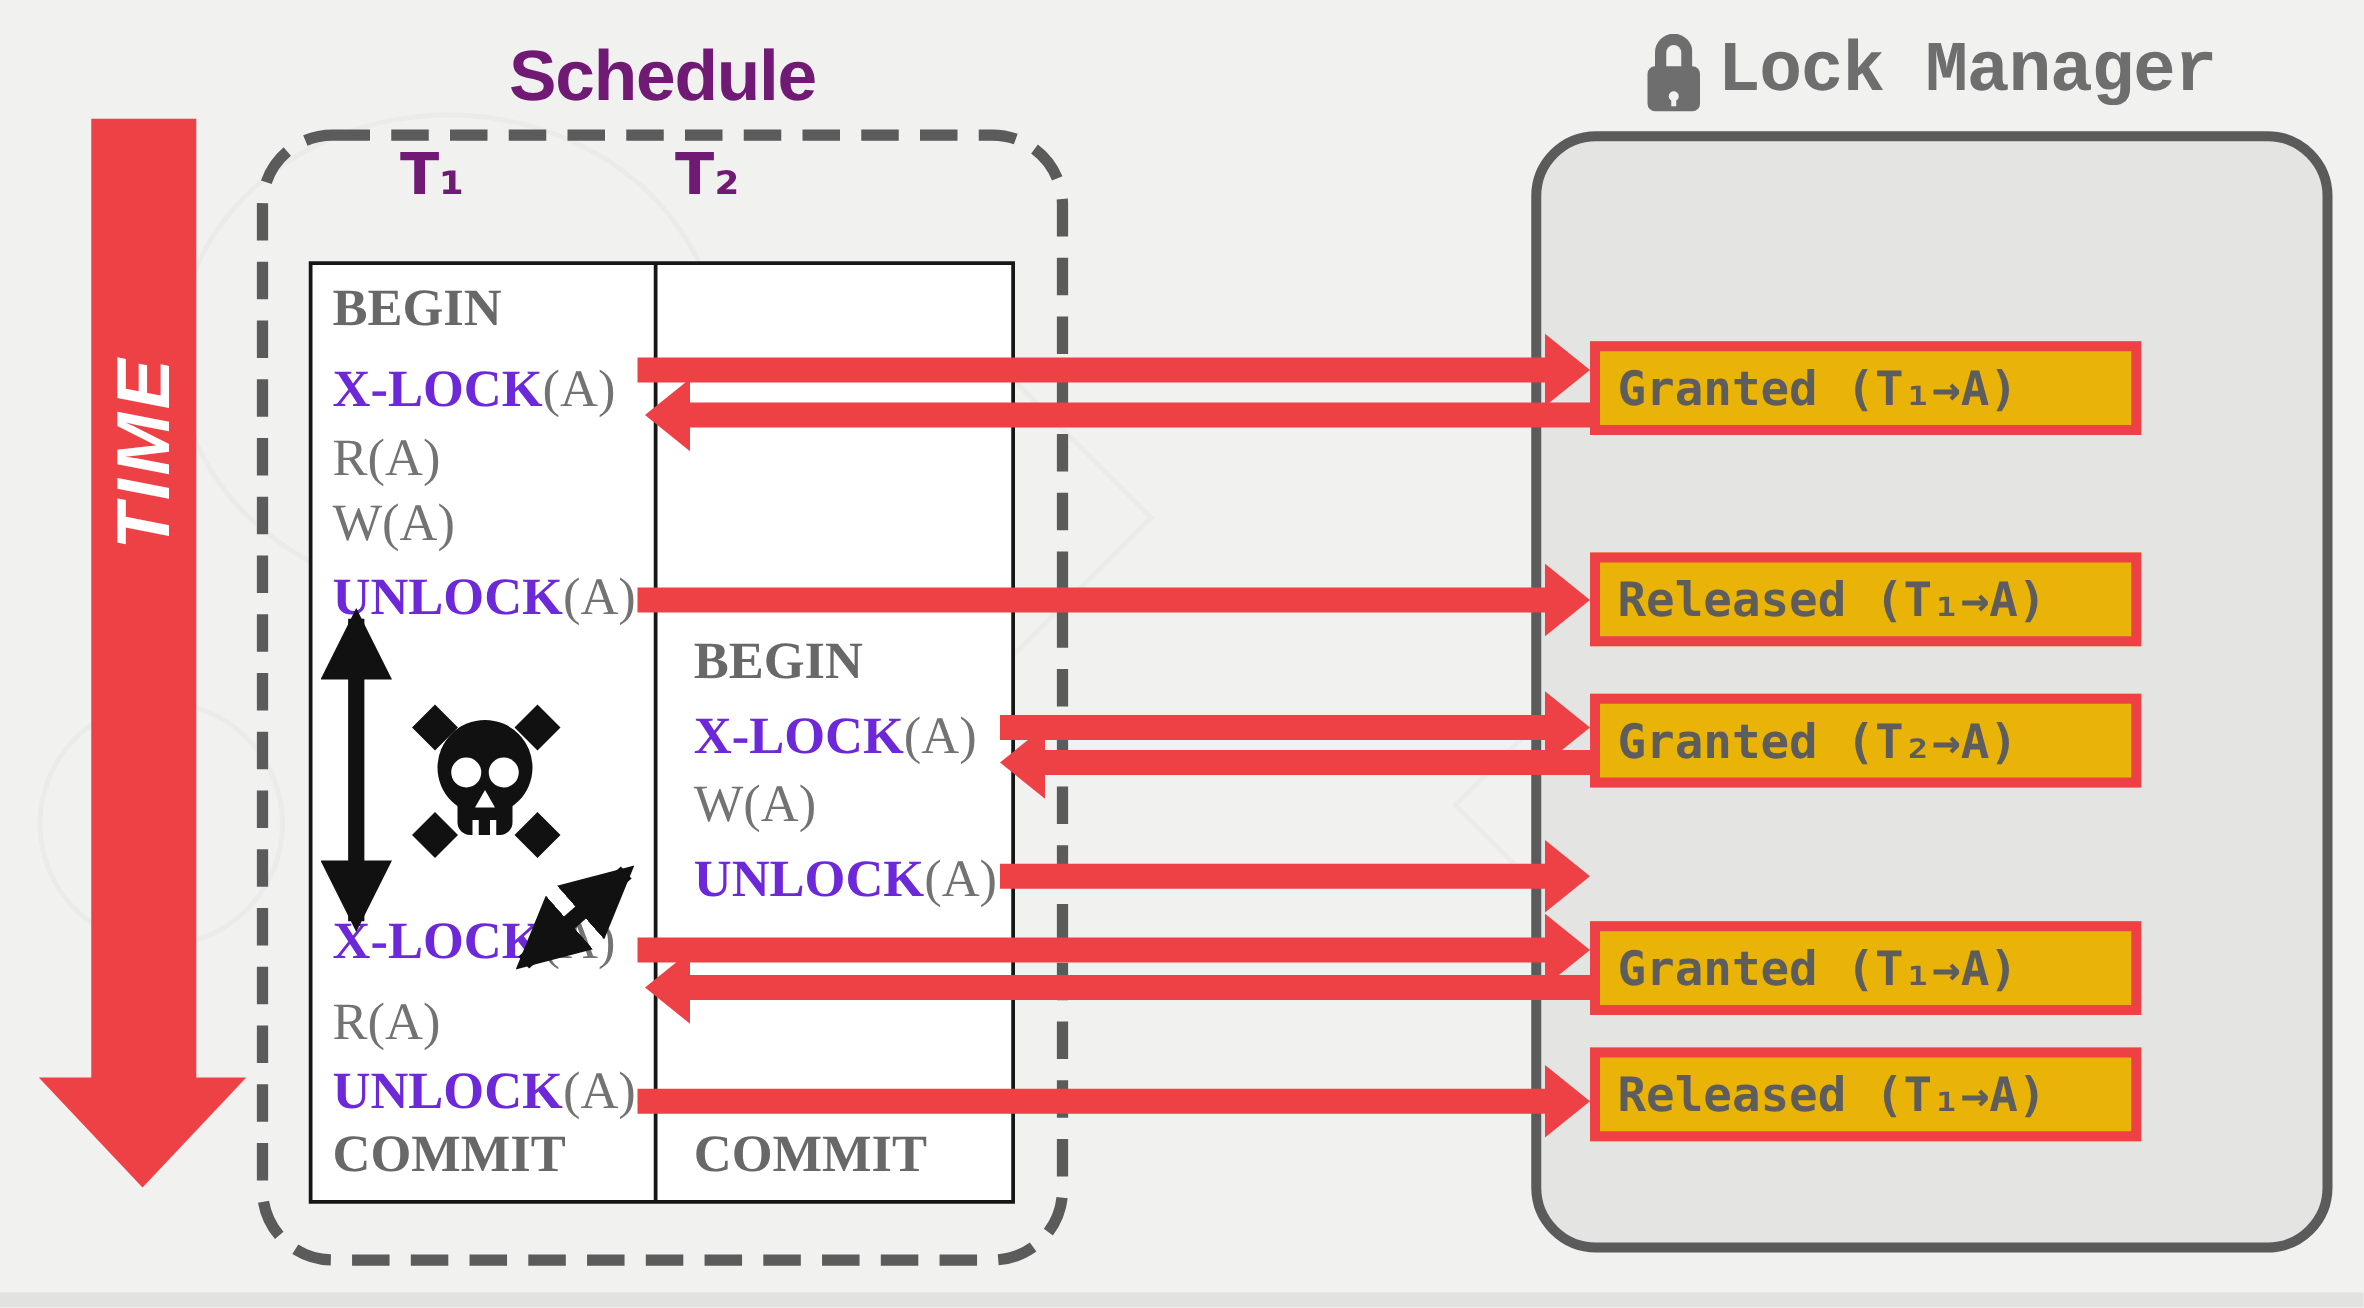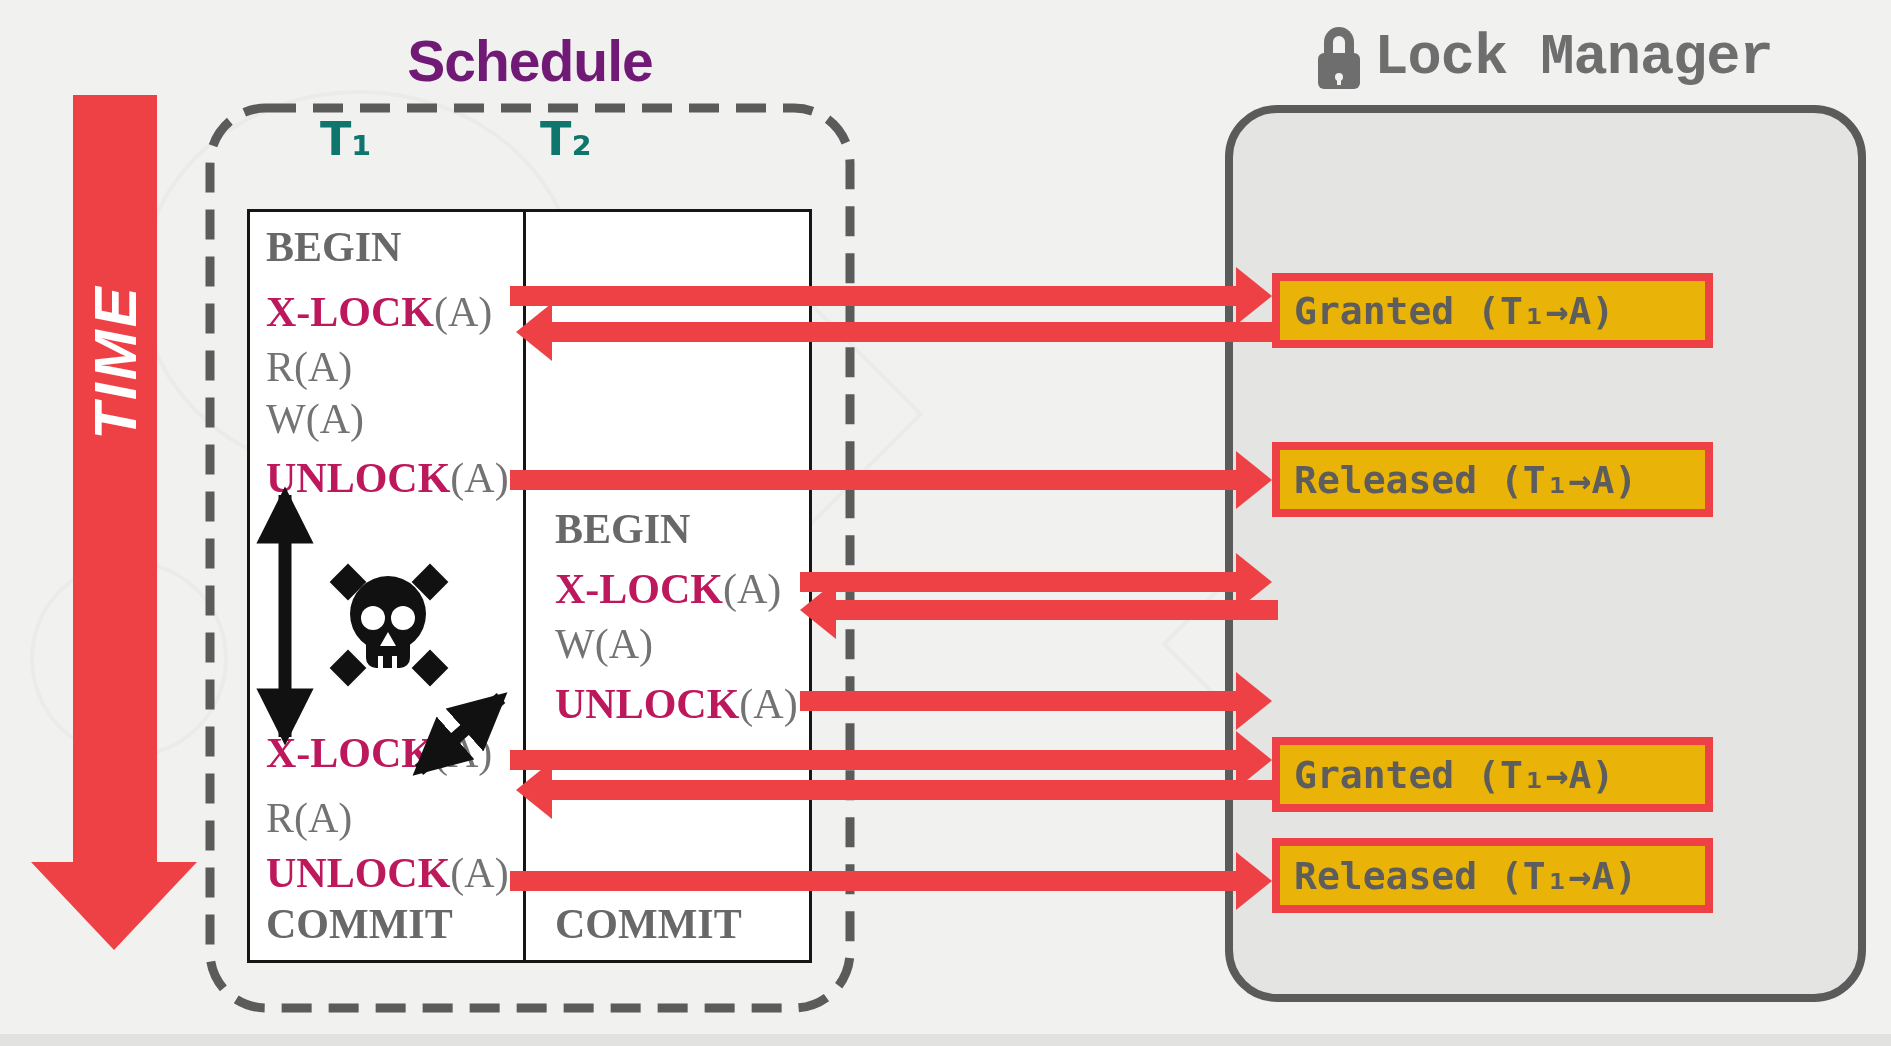--- a/index.html
+++ b/index.html
@@ -30,26 +30,26 @@
   .padlock .pbody{position:absolute;bottom:0;left:0;width:42px;height:36px;
                   background:#6e6e6e;border-radius:6px;}
   .padlock .keyhole{position:absolute;bottom:8px;left:17px;width:8px;height:8px;
                     background:#f1f1f0;border-radius:50%;}
   .padlock .keyslot{position:absolute;bottom:4px;left:19px;width:4px;height:8px;background:#f1f1f0;}
   
   .dashed-svg{position:absolute;left:198px;top:96px;}
   .sched-table{position:absolute;left:247px;top:209px;width:565px;height:754px;
                background:#ffffff;border:3px solid #161616;box-sizing:border-box;}
   .col-divider{position:absolute;left:273px;top:0;width:3px;height:100%;background:#161616;}
-  .txn-header{position:absolute;font-size:46px;font-weight:bold;color:#0f766e;
+  .txn-header{position:absolute;font-size:46px;font-weight:bold;color:#701a75;
               font-family:"DejaVu Sans",sans-serif;}
   .line{position:absolute;font-family:Liberation Serif, serif;font-size:42px;
         color:#737373;white-space:pre;}
   .line.b{font-weight:bold;color:#686868;}
-  .line .kw{color:#be185d;font-weight:bold;}
+  .line .kw{color:#6d28d9;font-weight:bold;}
   .line .rest{color:#737373;}
   .line.b .rest{color:#686868;}
   
   .arrow{position:absolute;height:20px;background:#ee4146;z-index:6;}
   .arrow.r::after{content:"";position:absolute;left:100%;top:50%;transform:translateY(-50%);
                   border-left:36px solid #ee4146;border-top:29px solid transparent;
                   border-bottom:29px solid transparent;}
   .arrow.l::before{content:"";position:absolute;right:100%;top:50%;transform:translateY(-50%);
                    border-right:36px solid #ee4146;border-top:29px solid transparent;
                    border-bottom:29px solid transparent;}
@@ -155,20 +155,23 @@
     </div>
     <div class="txt">Lock Manager</div>
   </div>
 
   <div class="lock-box" style="top:273px;">
       <span class="lbl">Granted (T₁→A)</span>
     </div>
   <div class="lock-box" style="top:442px;">
       <span class="lbl">Released (T₁→A)</span>
     </div>
+  <div class="lock-box" style="top:555px;">
+      <span class="lbl">Granted (T₂→A)</span>
+    </div>
   <div class="lock-box" style="top:737px;">
       <span class="lbl">Granted (T₁→A)</span>
     </div>
   <div class="lock-box" style="top:838px;">
       <span class="lbl">Released (T₁→A)</span>
     </div>
 
   <div class="bottom-strip"></div>
 </div>
 

